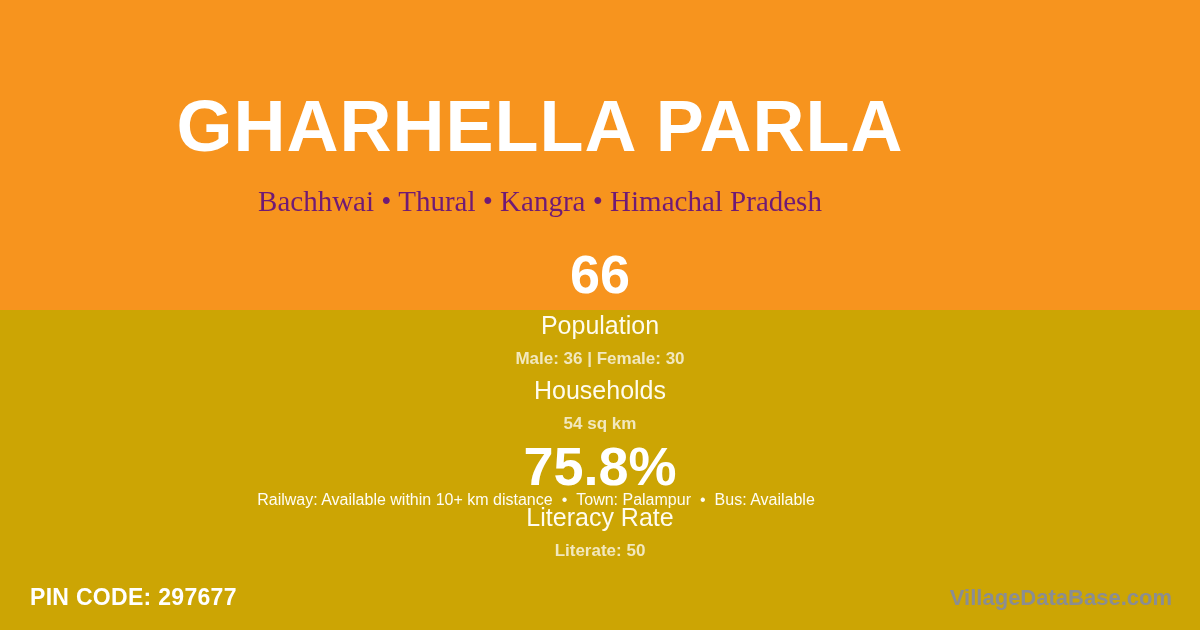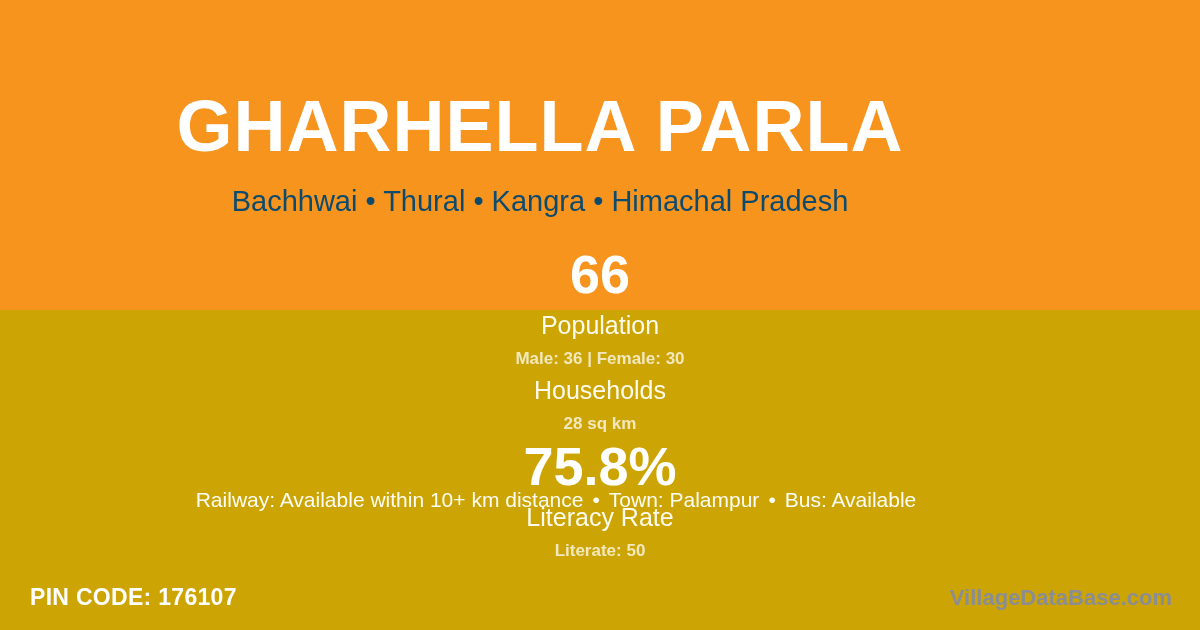--- a/index.html
+++ b/index.html
@@ -52,22 +52,23 @@
     color: #FFFFFF;
     white-space: nowrap;
   }
 
   .subtitle {
     margin: 0;
     padding-top: 16px;
     font-size: 29px;
     line-height: 34px;
     font-weight: 400;
-    color: #0c4a6e;
-    white-space: nowrap;
+    color: #701a75;
+    white-space: nowrap;
+    font-family: Liberation Serif, serif;
   }
 
   
   .stats {
     position: absolute;
     left: 0;
     top: 243px;
     width: 1200px;
     display: flex;
     flex-direction: column;
@@ -104,25 +105,24 @@
     white-space: nowrap;
   }
 
   
   .facilities {
     position: absolute;
     left: 0;
     top: 487px;
     width: 1072px;
     text-align: center;
-    font-size: 21px;
+    font-size: 16px;
     line-height: 26px;
     color: #FFFDF4;
     white-space: nowrap;
-    padding-left: 20px;
   }
 
   .facilities .sep {
     padding: 0 9px;
     color: #FFFDF4;
   }
 
   
   .footer {
     position: absolute;
@@ -171,33 +171,33 @@
   <div class="stats">
 
     <div class="stat">
       <div class="stat-value">66</div>
       <div class="stat-label">Population</div>
       <div class="stat-sub">Male: 36 | Female: 30</div>
     </div>
 
     <div class="stat">
       <div class="stat-label">Households</div>
-      <div class="stat-sub">28 sq km</div>
+      <div class="stat-sub">54 sq km</div>
     </div>
 
     <div class="stat">
       <div class="stat-value">75.8%</div>
       <div class="stat-label">Literacy Rate</div>
       <div class="stat-sub">Literate: 50</div>
     </div>
 
   </div>
 
   <div class="facilities">
     <span>Railway: Available within 10+ km distance</span><span class="sep">•</span><span>Town: Palampur</span><span class="sep">•</span><span>Bus: Available</span>
   </div>
 
   <div class="footer">
-    <div class="pin-code">PIN CODE: 176107</div>
+    <div class="pin-code">PIN CODE: 297677</div>
     <div class="brand">VillageDataBase.com</div>
   </div>
 
 </div>
 
 </body></html>

